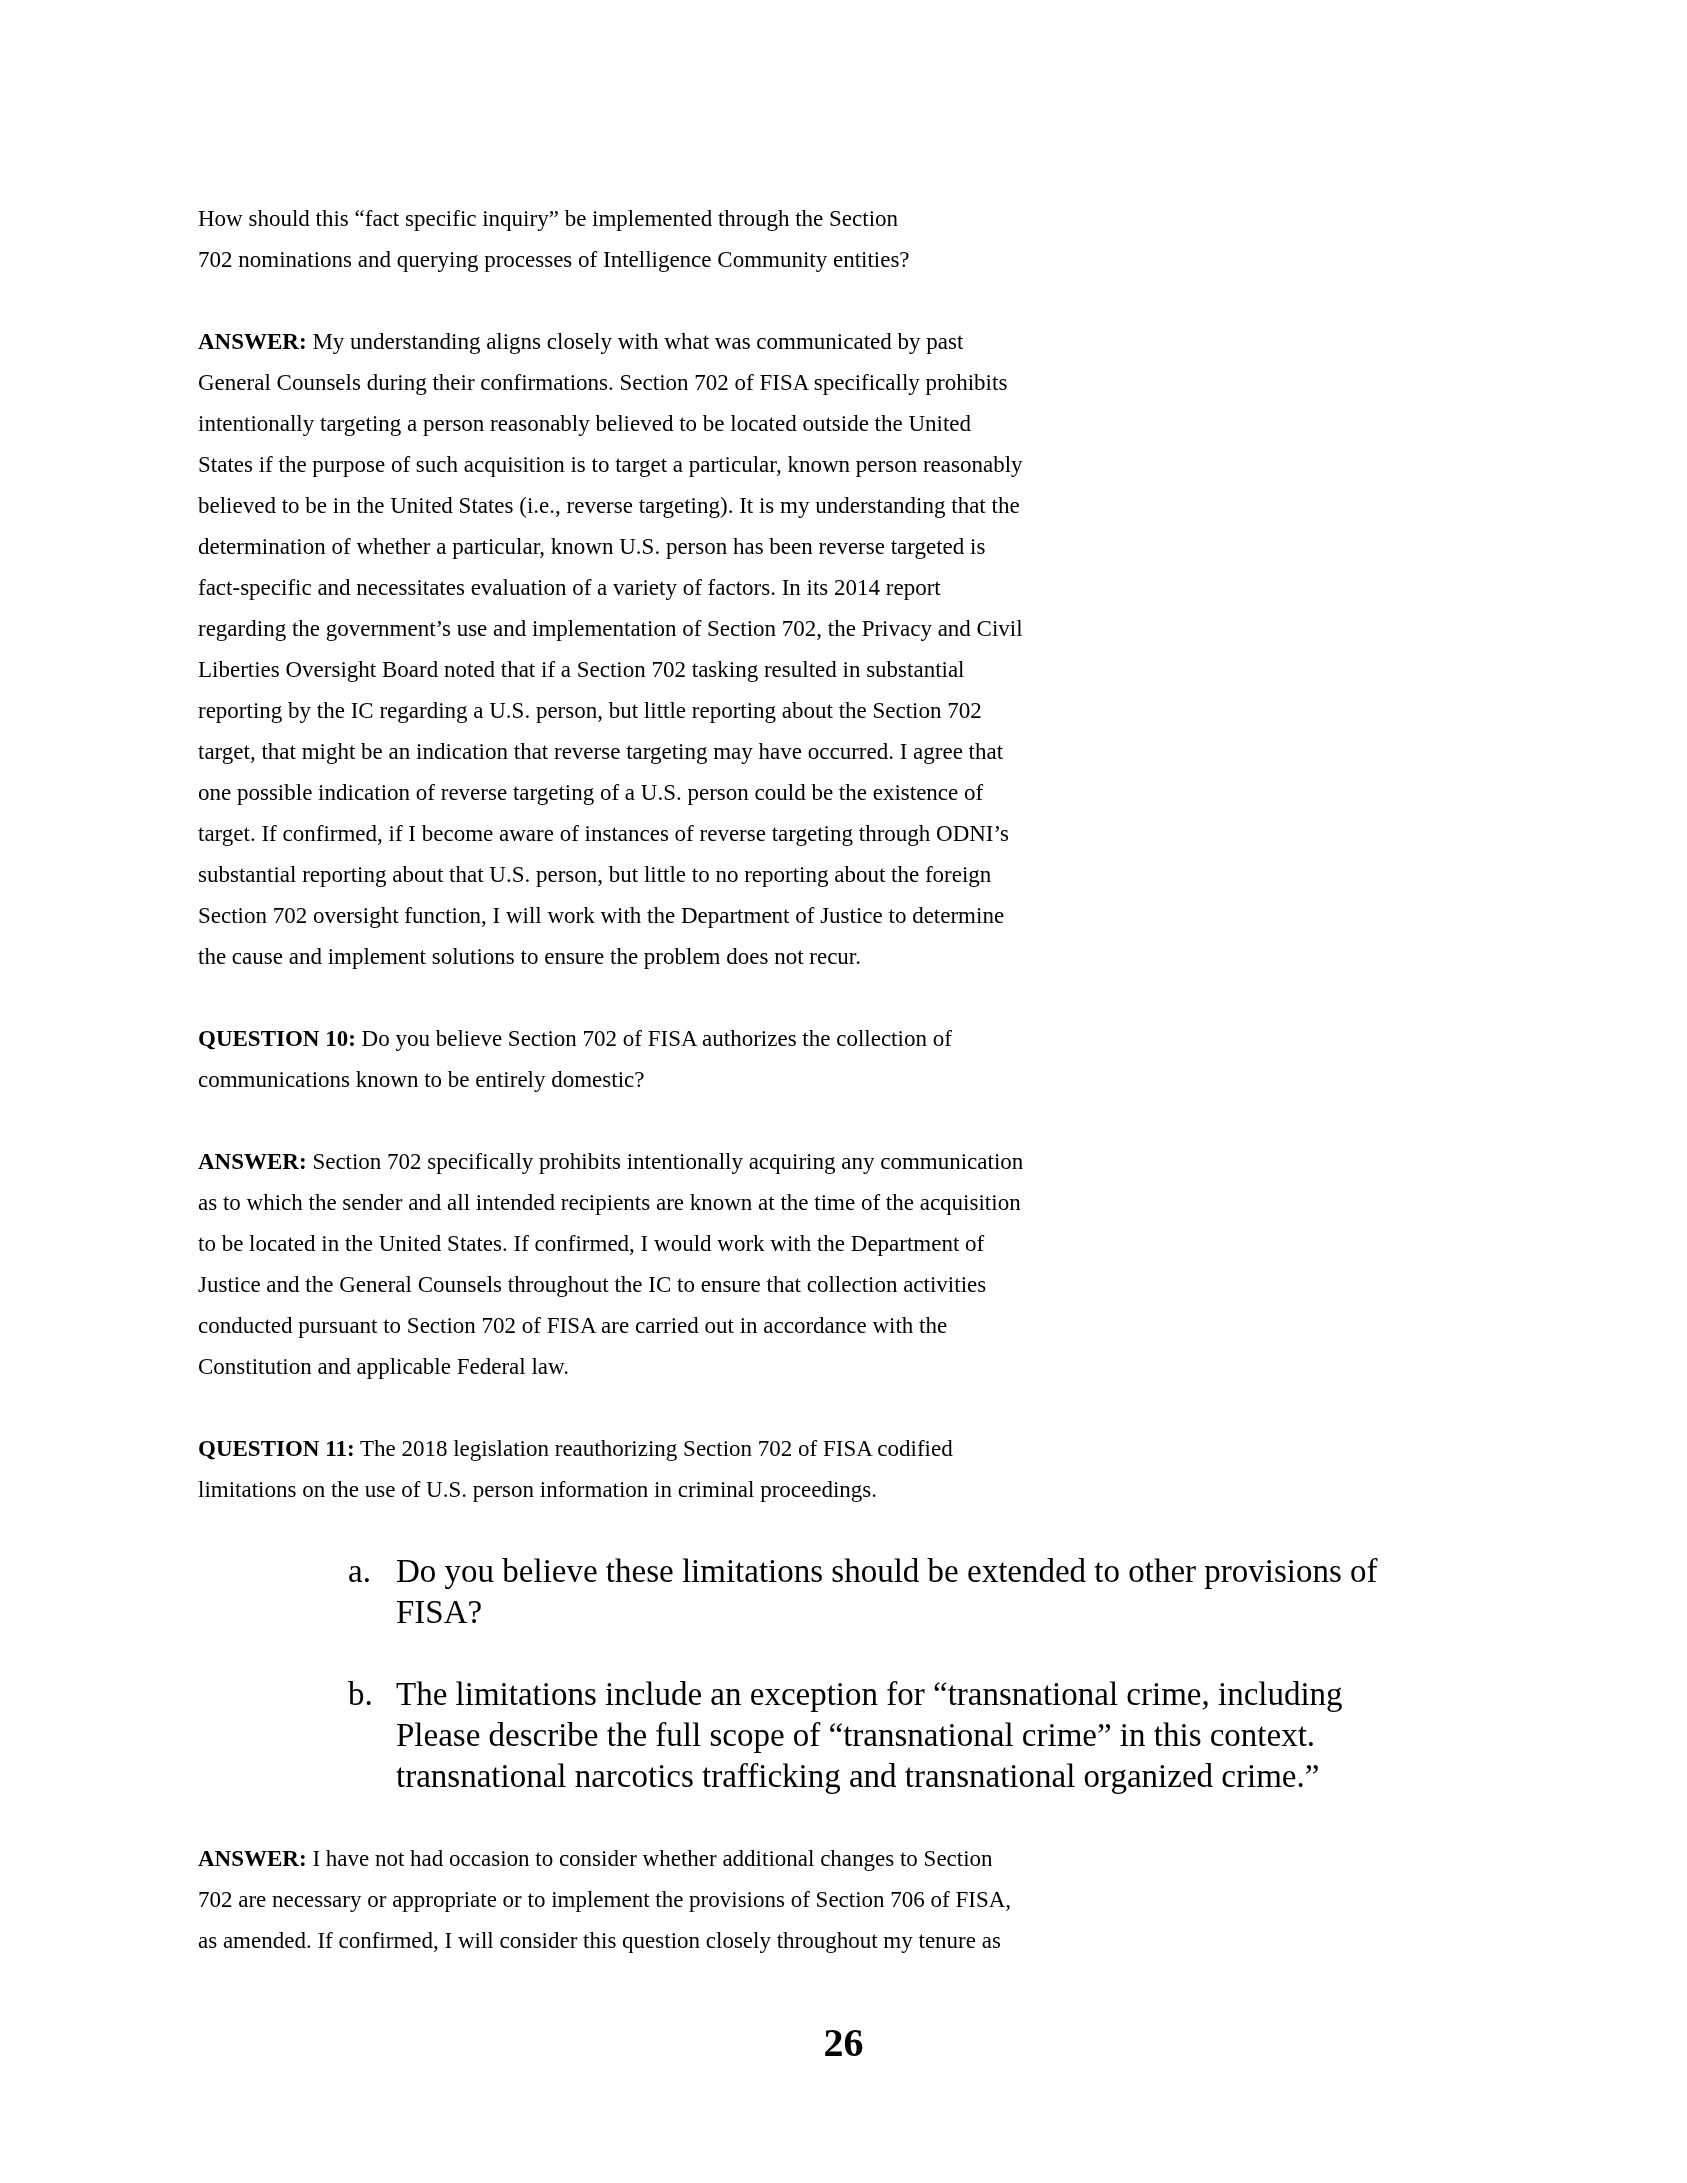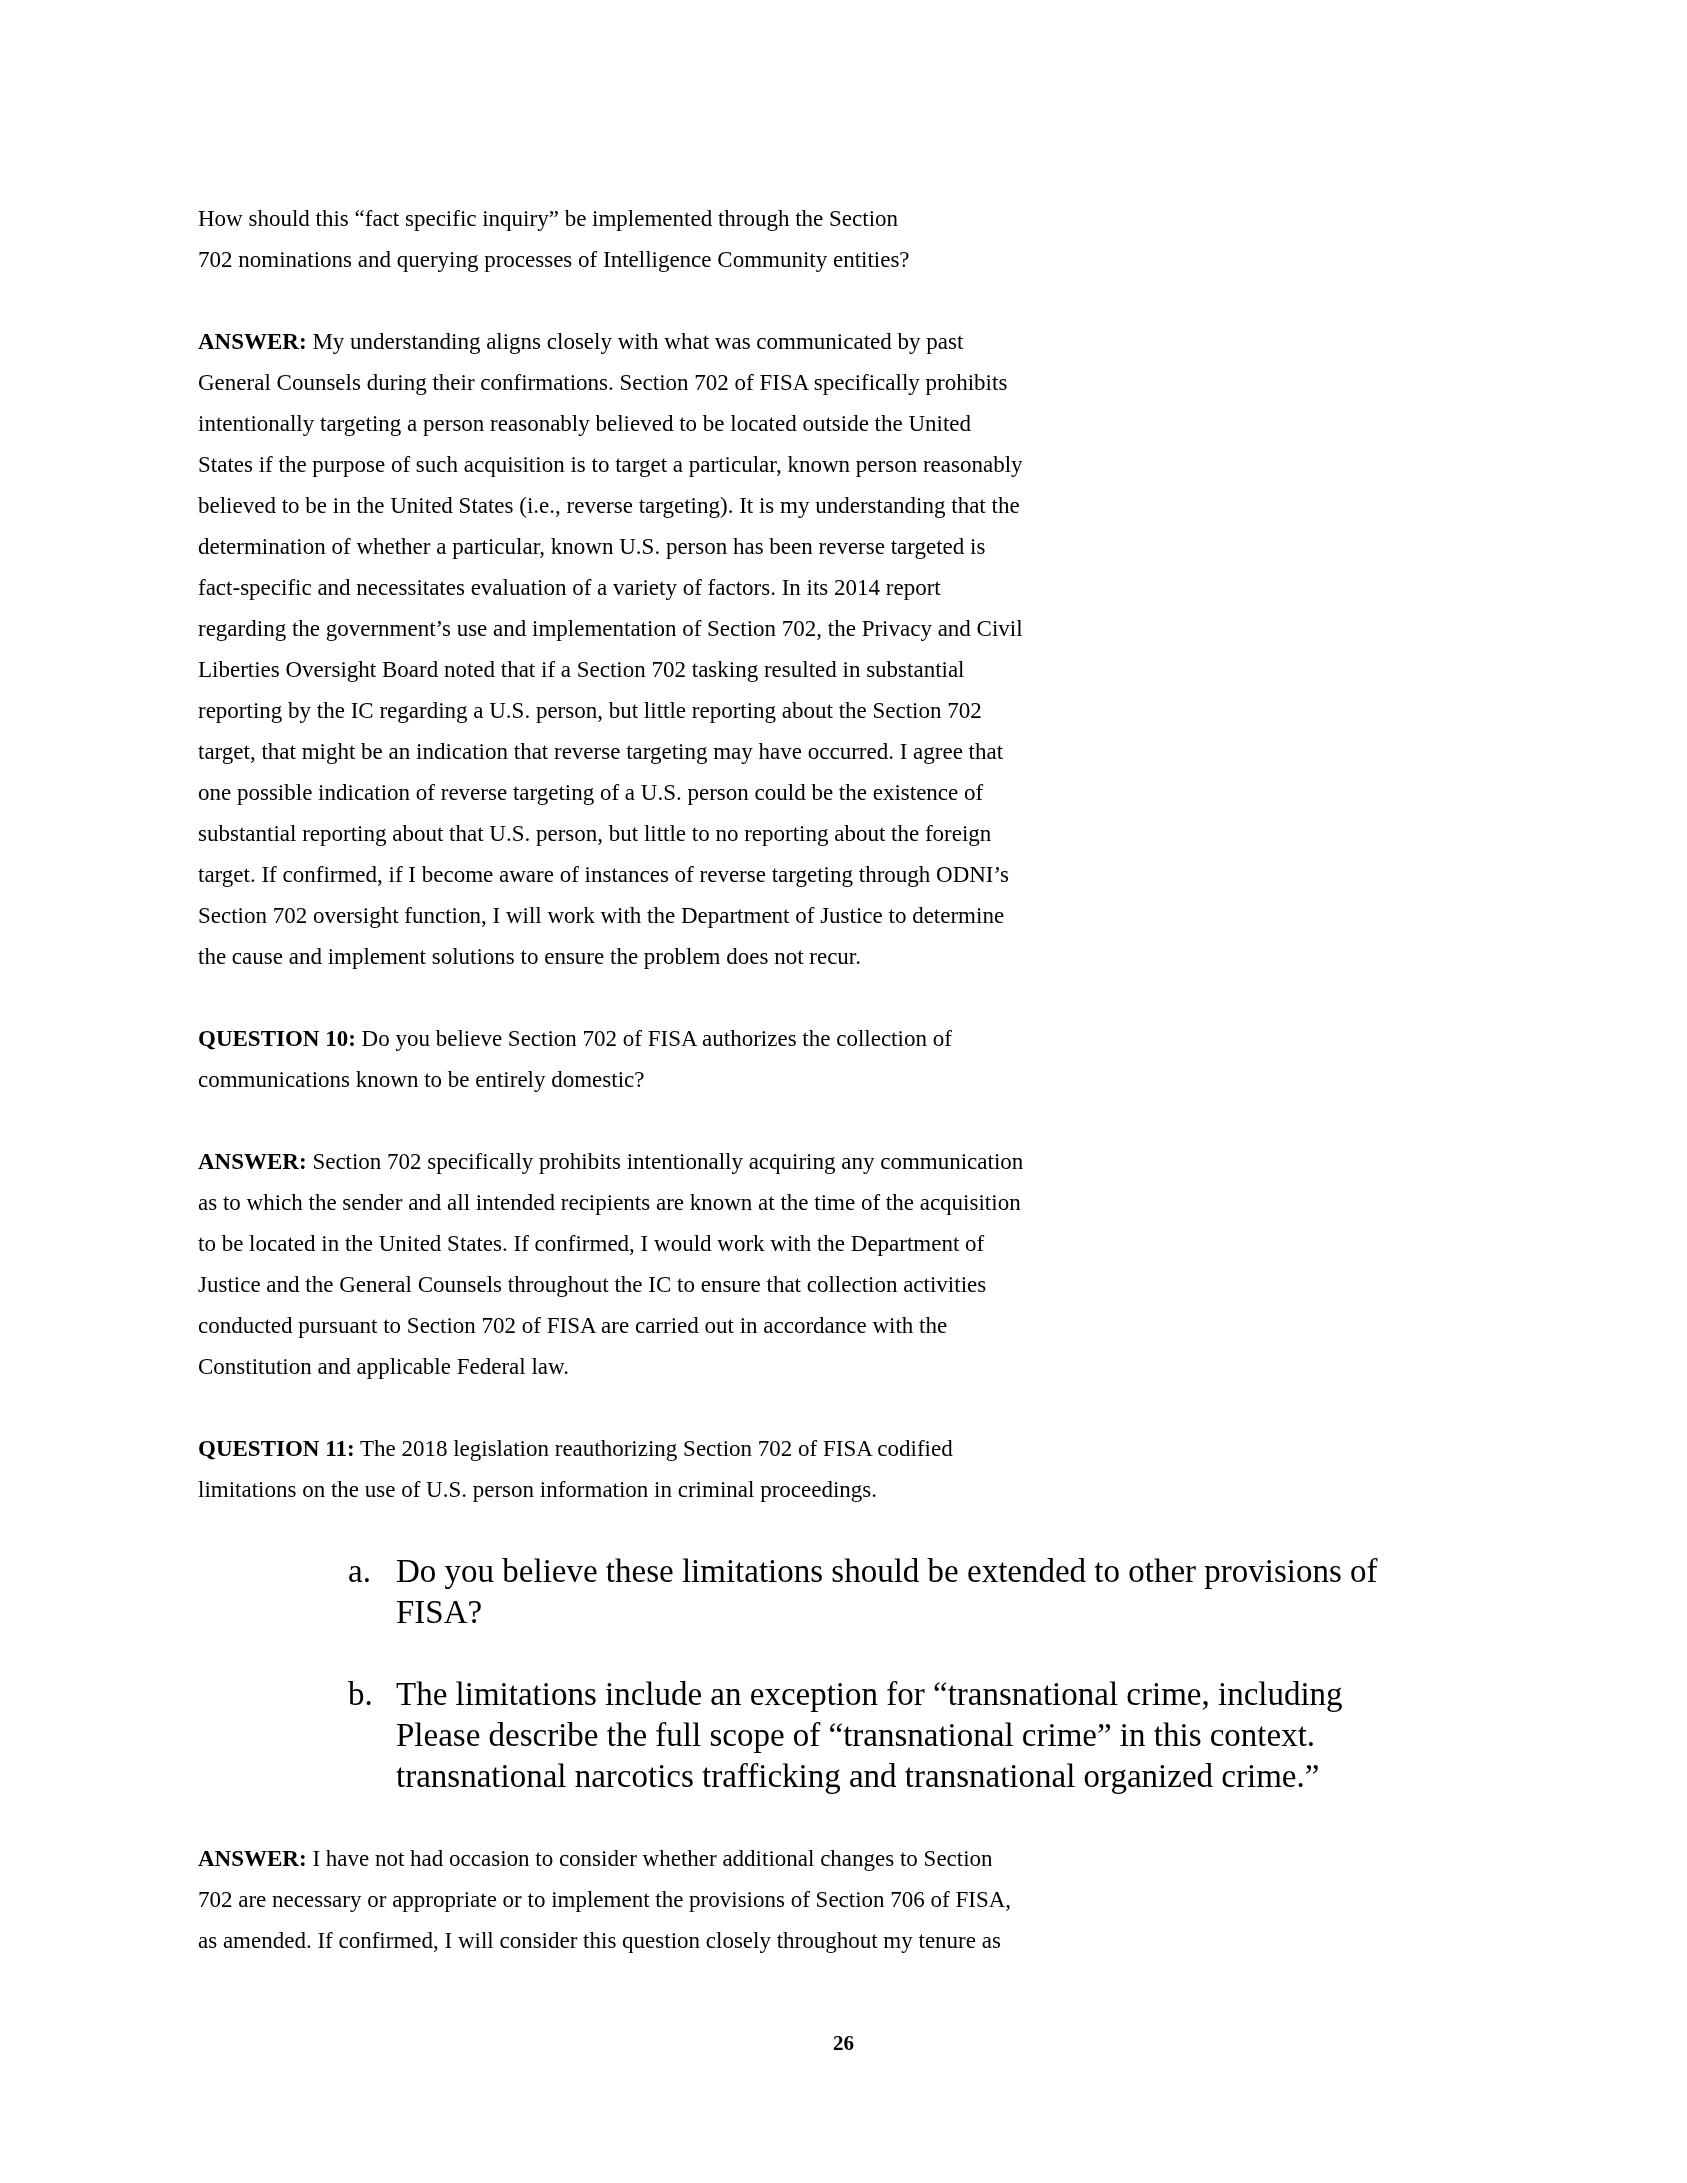--- a/index.html
+++ b/index.html
@@ -53,21 +53,21 @@
       left: 150px;
       top: 0;
     }
     .page-number {
       position: absolute;
       left: 0;
       width: 1687px;
       top: 2023px;
       text-align: center;
       font-weight: bold;
-      font-size: 21px;
+      font-size: 40px;
       line-height: 40px;
     }
   </style>
 </head>
 <body>
 
 <div class="page">
 
   <p class="para">
     <span class="line">How should this “fact specific inquiry” be implemented through the Section</span>
@@ -80,22 +80,22 @@
     <span class="line">intentionally targeting a person reasonably believed to be located outside the United</span>
     <span class="line">States if the purpose of such acquisition is to target a particular, known person reasonably</span>
     <span class="line">believed to be in the United States (i.e., reverse targeting).  It is my understanding that the</span>
     <span class="line">determination of whether a particular, known U.S. person has been reverse targeted is</span>
     <span class="line">fact-specific and necessitates evaluation of a variety of factors.  In its 2014 report</span>
     <span class="line">regarding the government’s use and implementation of Section 702, the Privacy and Civil</span>
     <span class="line">Liberties Oversight Board noted that if a Section 702 tasking resulted in substantial</span>
     <span class="line">reporting by the IC regarding a U.S. person, but little reporting about the Section 702</span>
     <span class="line">target, that might be an indication that reverse targeting may have occurred.  I agree that</span>
     <span class="line">one possible indication of reverse targeting of a U.S. person could be the existence of</span>
+    <span class="line">target.  If confirmed, if I become aware of instances of reverse targeting through ODNI’s</span>
     <span class="line">substantial reporting about that U.S. person, but little to no reporting about the foreign</span>
-    <span class="line">target.  If confirmed, if I become aware of instances of reverse targeting through ODNI’s</span>
     <span class="line">Section 702 oversight function, I will work with the Department of Justice to determine</span>
     <span class="line">the cause and implement solutions to ensure the problem does not recur.</span>
   </p>
 
   <p class="para">
     <span class="line"><span class="lead">QUESTION 10:</span><span> Do you believe Section 702 of FISA authorizes the collection of</span></span>
     <span class="line">communications known to be entirely domestic?</span>
   </p>
 
   <p class="para">

